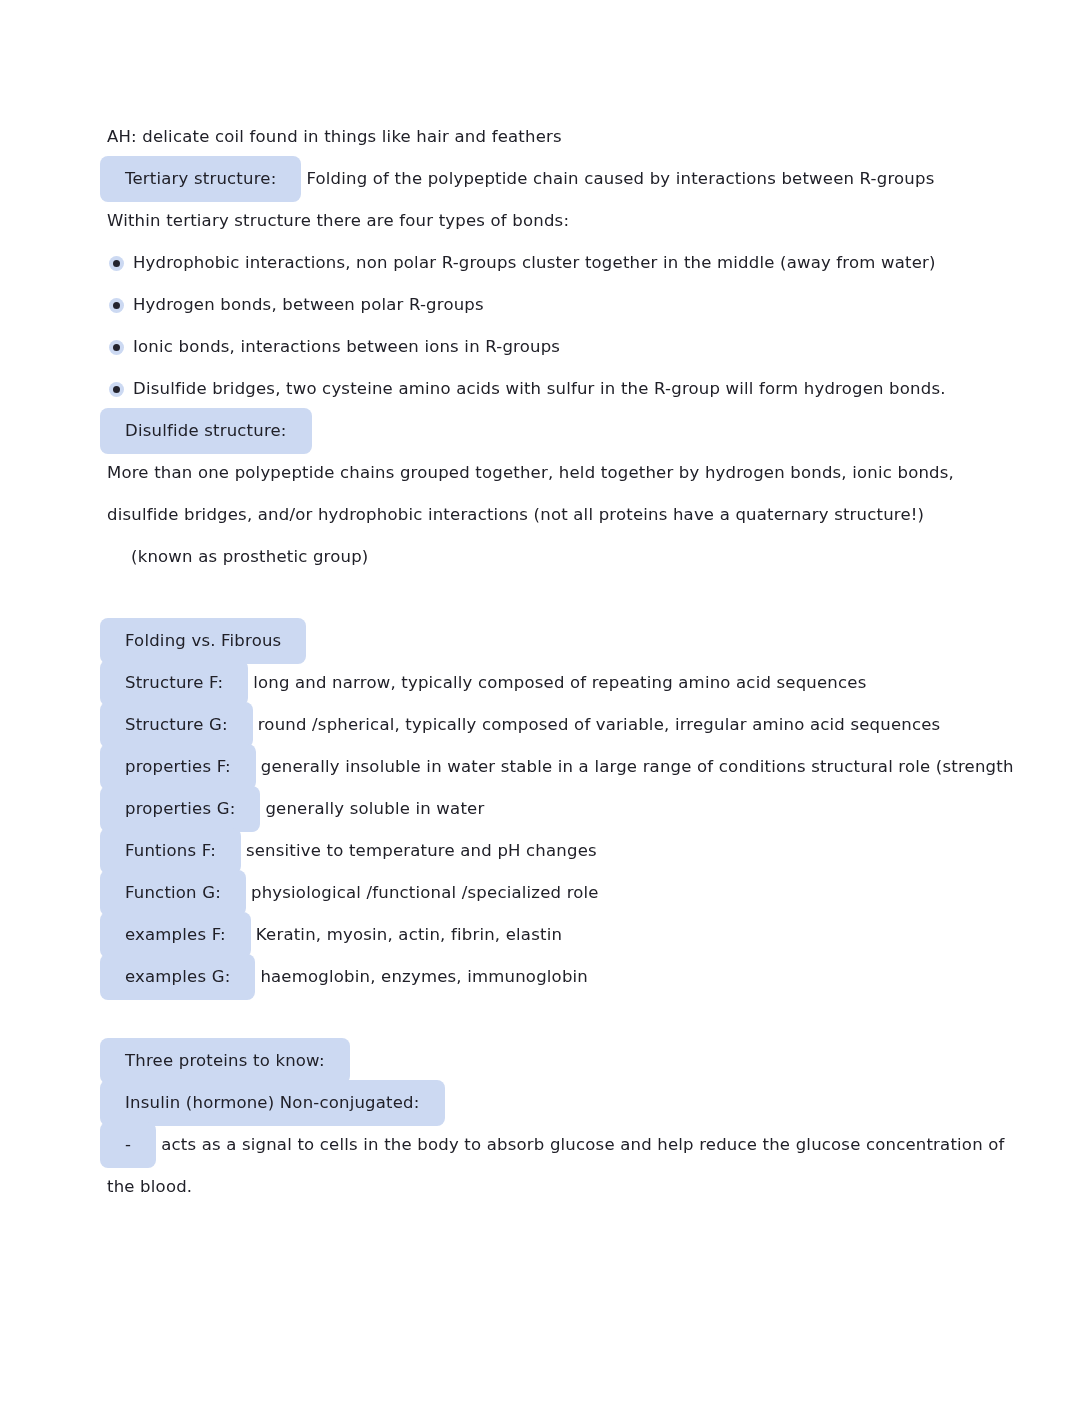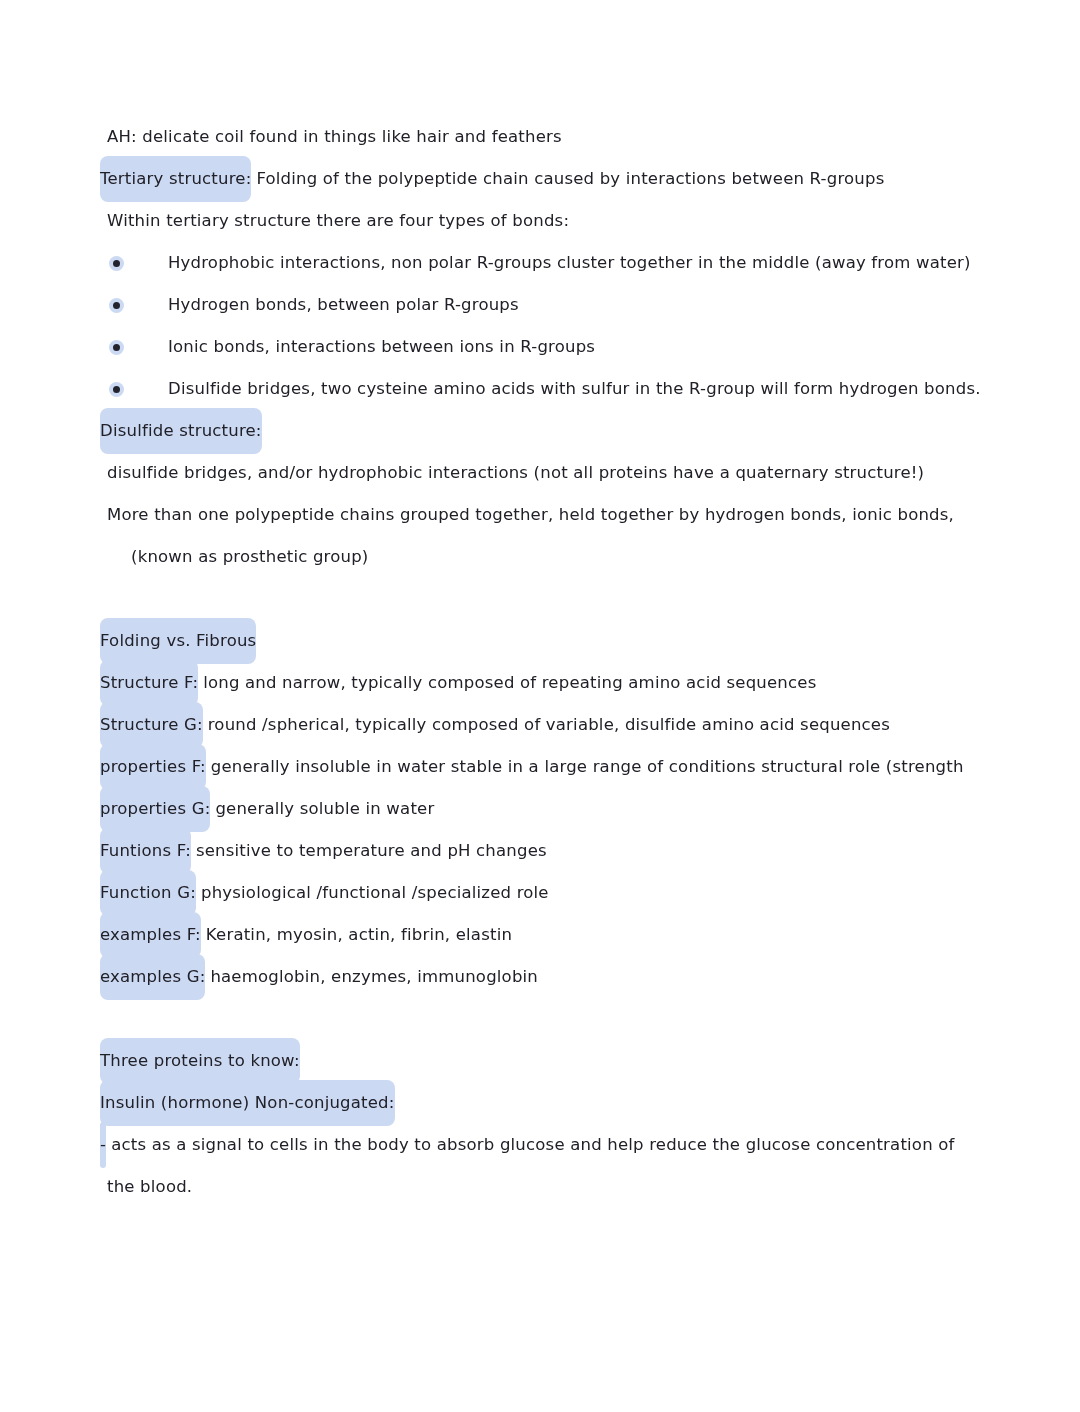--- a/index.html
+++ b/index.html
@@ -25,26 +25,26 @@
     display: flex;
     align-items: center;
     white-space: pre;
     font-size: 16.5px;
     letter-spacing: 0.2px;
     line-height: 42px;
   }
   .hl {
     background: var(--hl);
     border-radius: 8px;
-    padding: 2px 0;
+    padding: 2px 25px;
     margin-left: -7px;
     margin-right: 5px;
   }
   .hl:empty { display: none; }
-  .bullet-line { padding-left: 2px; gap: 35px; }
+  .bullet-line { padding-left: 2px; }
   .bullet-mark {
     width: 15px;
     height: 15px;
     border-radius: 50%;
     background: var(--hl);
     display: inline-flex;
     align-items: center;
     justify-content: center;
     margin-right: 9px;
     flex: 0 0 15px;
@@ -72,34 +72,34 @@
   <div class="line bullet-line"><span class="bullet-mark"><span class="dot"></span></span><span>Hydrophobic interactions, non polar R-groups cluster together in the middle (away from water)</span></div>
 
   <div class="line bullet-line"><span class="bullet-mark"><span class="dot"></span></span><span>Hydrogen bonds, between polar R-groups</span></div>
 
   <div class="line bullet-line"><span class="bullet-mark"><span class="dot"></span></span><span>Ionic bonds, interactions between ions in R-groups</span></div>
 
   <div class="line bullet-line"><span class="bullet-mark"><span class="dot"></span></span><span>Disulfide bridges, two cysteine amino acids with sulfur in the R-group will form hydrogen bonds.</span></div>
 
   <div class="line"><span class="hl">Disulfide structure:</span><span></span></div>
 
+  <div class="line"><span>More than one polypeptide chains grouped together, held together by hydrogen bonds, ionic bonds,</span></div>
+
   <div class="line"><span>disulfide bridges, and/or hydrophobic interactions (not all proteins have a quaternary structure!)</span></div>
-
-  <div class="line"><span>More than one polypeptide chains grouped together, held together by hydrogen bonds, ionic bonds,</span></div>
 
 
   <div class="line indent"><span>(known as prosthetic group)</span></div>
 
   <div class="spacer"></div>
 
   <div class="line"><span class="hl">Folding vs. Fibrous</span><span></span></div>
 
   <div class="line"><span class="hl">Structure F:</span><span>long and narrow, typically composed of repeating amino acid sequences</span></div>
 
-  <div class="line"><span class="hl">Structure G:</span><span>round /spherical, typically composed of variable, disulfide amino acid sequences</span></div>
+  <div class="line"><span class="hl">Structure G:</span><span>round /spherical, typically composed of variable, irregular amino acid sequences</span></div>
 
   <div class="line"><span class="hl">properties F:</span><span>generally insoluble in water stable in a large range of conditions structural role (strength</span></div>
 
 
   <div class="line"><span class="hl">properties G:</span><span>generally soluble in water</span></div>
 
   <div class="line"><span class="hl">Funtions F:</span><span>sensitive to temperature and pH changes</span></div>
 
   <div class="line"><span class="hl">Function G:</span><span>physiological /functional /specialized role</span></div>
 

